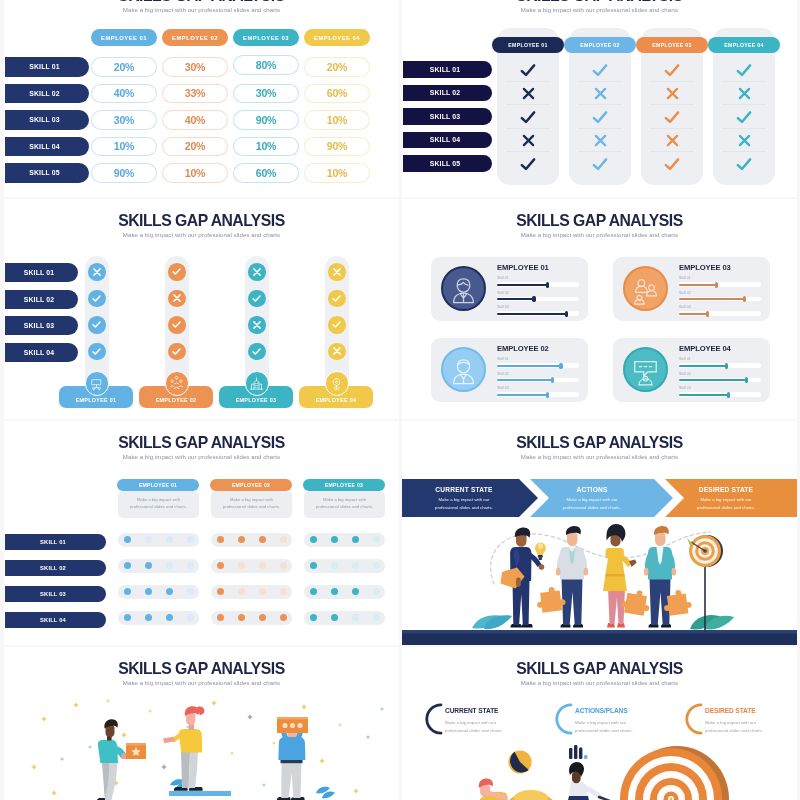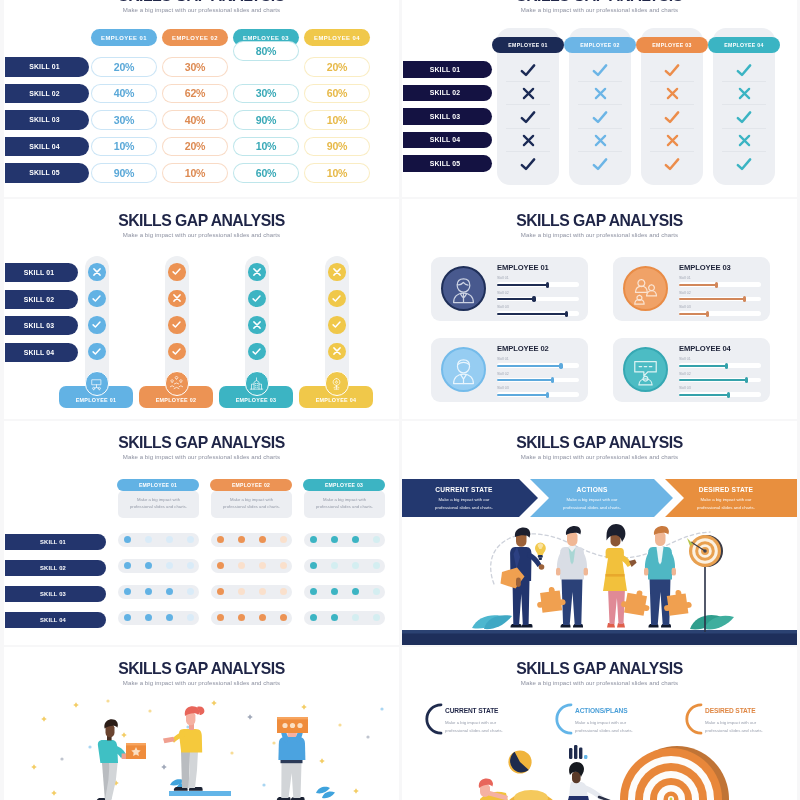--- a/index.html
+++ b/index.html
@@ -29,25 +29,25 @@
 <div class="slide" style="left:4px;top:-24px;width:395px;height:221px;">
 <div class="s-title" style="top:12px">SKILLS GAP ANALYSIS</div>
 <div class="s-sub" style="top:30.5px">Make a big impact with our professional slides and charts</div>
 <div class="pill" style="left:87px;top:53px;width:66px;height:17px;border-radius:999px;background:#62b2e4;font-size:5.9px;letter-spacing:.45px;">EMPLOYEE 01</div>
 <div class="pill" style="left:158px;top:53px;width:66px;height:17px;border-radius:999px;background:#ec9354;font-size:5.9px;letter-spacing:.45px;">EMPLOYEE 02</div>
 <div class="pill" style="left:229px;top:53px;width:66px;height:17px;border-radius:999px;background:#3cb4c3;font-size:5.9px;letter-spacing:.45px;">EMPLOYEE 03</div>
 <div class="pill" style="left:300px;top:53px;width:66px;height:17px;border-radius:999px;background:#f0c84a;font-size:5.9px;letter-spacing:.45px;">EMPLOYEE 04</div>
 <div class="skillpill" style="left:1px;top:81px;width:84px;height:19.5px;">SKILL 01</div>
 <div class="cellpill" style="left:87px;top:81px;width:66px;height:19.5px;border-color:#62b2e455;color:#5aa8d8;font-size:10.6px;letter-spacing:-0.3px;">20%</div>
 <div class="cellpill" style="left:158px;top:81px;width:66px;height:19.5px;border-color:#ec935455;color:#dd8a52;font-size:10.6px;letter-spacing:-0.3px;">30%</div>
-<div class="cellpill" style="left:229px;top:65px;width:66px;height:19.5px;border-color:#3cb4c355;color:#39a9b7;font-size:10.6px;letter-spacing:-0.3px;">80%</div>
+<div class="cellpill" style="left:229px;top:79px;width:66px;height:19.5px;border-color:#3cb4c355;color:#39a9b7;font-size:10.6px;letter-spacing:-0.3px;">80%</div>
 <div class="cellpill" style="left:300px;top:81px;width:66px;height:19.5px;border-color:#f0c84a55;color:#e7b948;font-size:10.6px;letter-spacing:-0.3px;">20%</div>
 <div class="skillpill" style="left:1px;top:107.5px;width:84px;height:19.5px;">SKILL 02</div>
 <div class="cellpill" style="left:87px;top:107.5px;width:66px;height:19.5px;border-color:#62b2e455;color:#5aa8d8;font-size:10.6px;letter-spacing:-0.3px;">40%</div>
-<div class="cellpill" style="left:158px;top:107.5px;width:66px;height:19.5px;border-color:#ec935455;color:#dd8a52;font-size:10.6px;letter-spacing:-0.3px;">62%</div>
+<div class="cellpill" style="left:158px;top:107.5px;width:66px;height:19.5px;border-color:#ec935455;color:#dd8a52;font-size:10.6px;letter-spacing:-0.3px;">33%</div>
 <div class="cellpill" style="left:229px;top:107.5px;width:66px;height:19.5px;border-color:#3cb4c355;color:#39a9b7;font-size:10.6px;letter-spacing:-0.3px;">30%</div>
 <div class="cellpill" style="left:300px;top:107.5px;width:66px;height:19.5px;border-color:#f0c84a55;color:#e7b948;font-size:10.6px;letter-spacing:-0.3px;">60%</div>
 <div class="skillpill" style="left:1px;top:134px;width:84px;height:19.5px;">SKILL 03</div>
 <div class="cellpill" style="left:87px;top:134px;width:66px;height:19.5px;border-color:#62b2e455;color:#5aa8d8;font-size:10.6px;letter-spacing:-0.3px;">30%</div>
 <div class="cellpill" style="left:158px;top:134px;width:66px;height:19.5px;border-color:#ec935455;color:#dd8a52;font-size:10.6px;letter-spacing:-0.3px;">40%</div>
 <div class="cellpill" style="left:229px;top:134px;width:66px;height:19.5px;border-color:#3cb4c355;color:#39a9b7;font-size:10.6px;letter-spacing:-0.3px;">90%</div>
 <div class="cellpill" style="left:300px;top:134px;width:66px;height:19.5px;border-color:#f0c84a55;color:#e7b948;font-size:10.6px;letter-spacing:-0.3px;">10%</div>
 <div class="skillpill" style="left:1px;top:160.5px;width:84px;height:19.5px;">SKILL 04</div>
 <div class="cellpill" style="left:87px;top:160.5px;width:66px;height:19.5px;border-color:#62b2e455;color:#5aa8d8;font-size:10.6px;letter-spacing:-0.3px;">10%</div>
 <div class="cellpill" style="left:158px;top:160.5px;width:66px;height:19.5px;border-color:#ec935455;color:#dd8a52;font-size:10.6px;letter-spacing:-0.3px;">20%</div>

